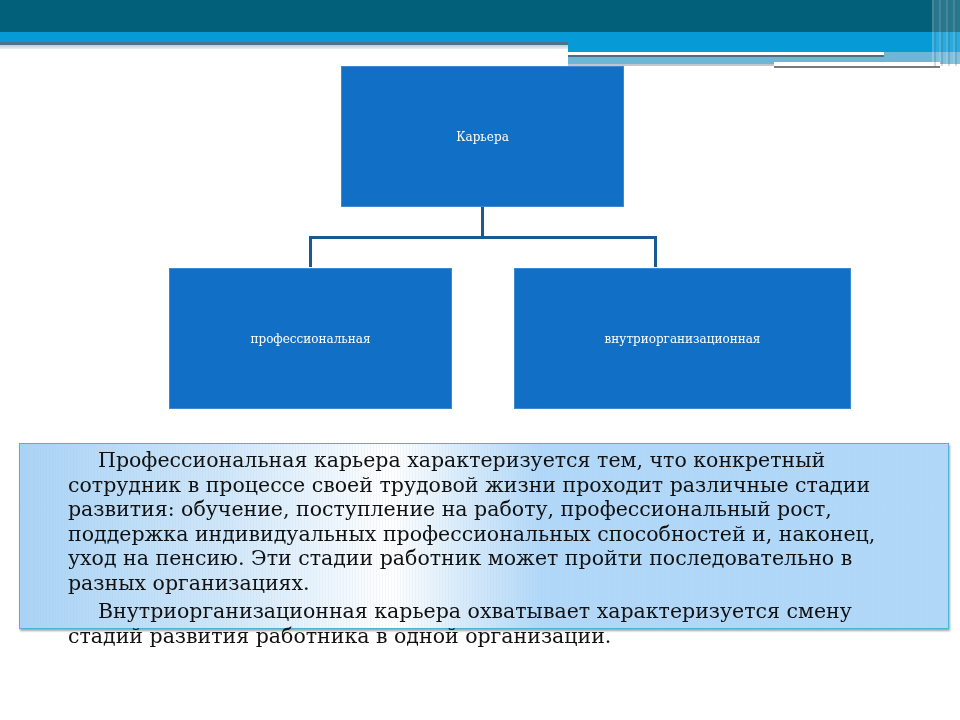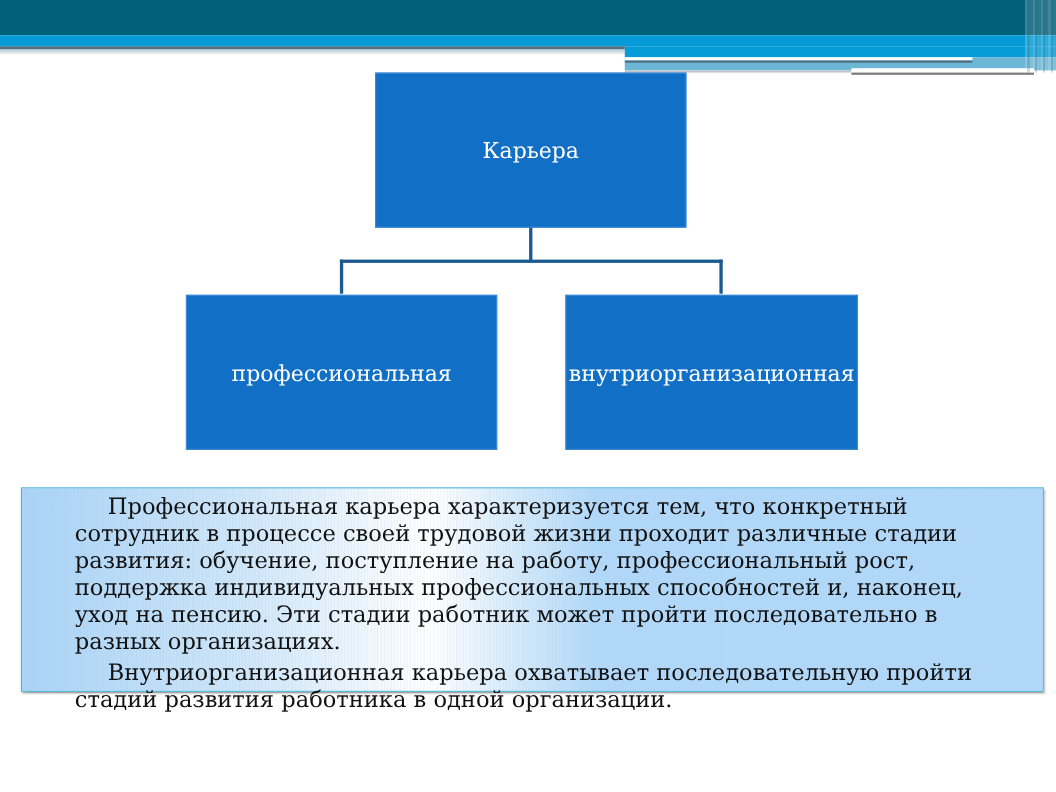--- a/index.html
+++ b/index.html
@@ -71,28 +71,28 @@
     }
 
     
     .node {
       position: absolute;
       background: #126fc6;
       color: #ffffff;
       display: flex;
       align-items: center;
       justify-content: center;
-      font-size: 20px;
+      font-size: 12px;
       border: 1px solid #3d8ad3;
       box-sizing: border-box;
       white-space: nowrap;
     }
     .node-root { left: 341px; top: 66px; width: 283px; height: 141px; }
     .node-left { left: 169px; top: 268px; width: 283px; height: 141px; }
-    .node-right { left: 514px; top: 268px; width: 266px; height: 141px; }
+    .node-right { left: 514px; top: 268px; width: 337px; height: 141px; }
 
     .conn { position: absolute; background: #1b5a91; }
     .conn-v-root { left: 481px; top: 207px; width: 3px; height: 31px; }
     .conn-h { left: 309px; top: 236px; width: 348px; height: 3px; }
     .conn-v-left { left: 309px; top: 236px; width: 3px; height: 31px; }
     .conn-v-right { left: 654px; top: 236px; width: 3px; height: 31px; }
 
     
     .textbox {
       position: absolute;
@@ -142,15 +142,15 @@
   <div class="conn conn-v-right"></div>
   <div class="node node-left">
     <span>профессиональная</span>
   </div>
   <div class="node node-right">
     <span>внутриорганизационная</span>
   </div>
 
   <div class="textbox">
     <p class="para">Профессиональная карьера характеризуется тем, что конкретный сотрудник в процессе своей трудовой жизни проходит различные стадии развития: обучение, поступление на работу, профессиональный рост, поддержка индивидуальных профессиональных способностей и, наконец, уход на пенсию. Эти стадии работник может пройти последовательно в разных организациях.</p>
-    <p class="para">Внутриорганизационная карьера охватывает последовательную пройти стадий развития работника в одной организации.</p>
+    <p class="para">Внутриорганизационная карьера охватывает характеризуется смену стадий развития работника в одной организации.</p>
   </div>
 </div>
 
 </body></html>

